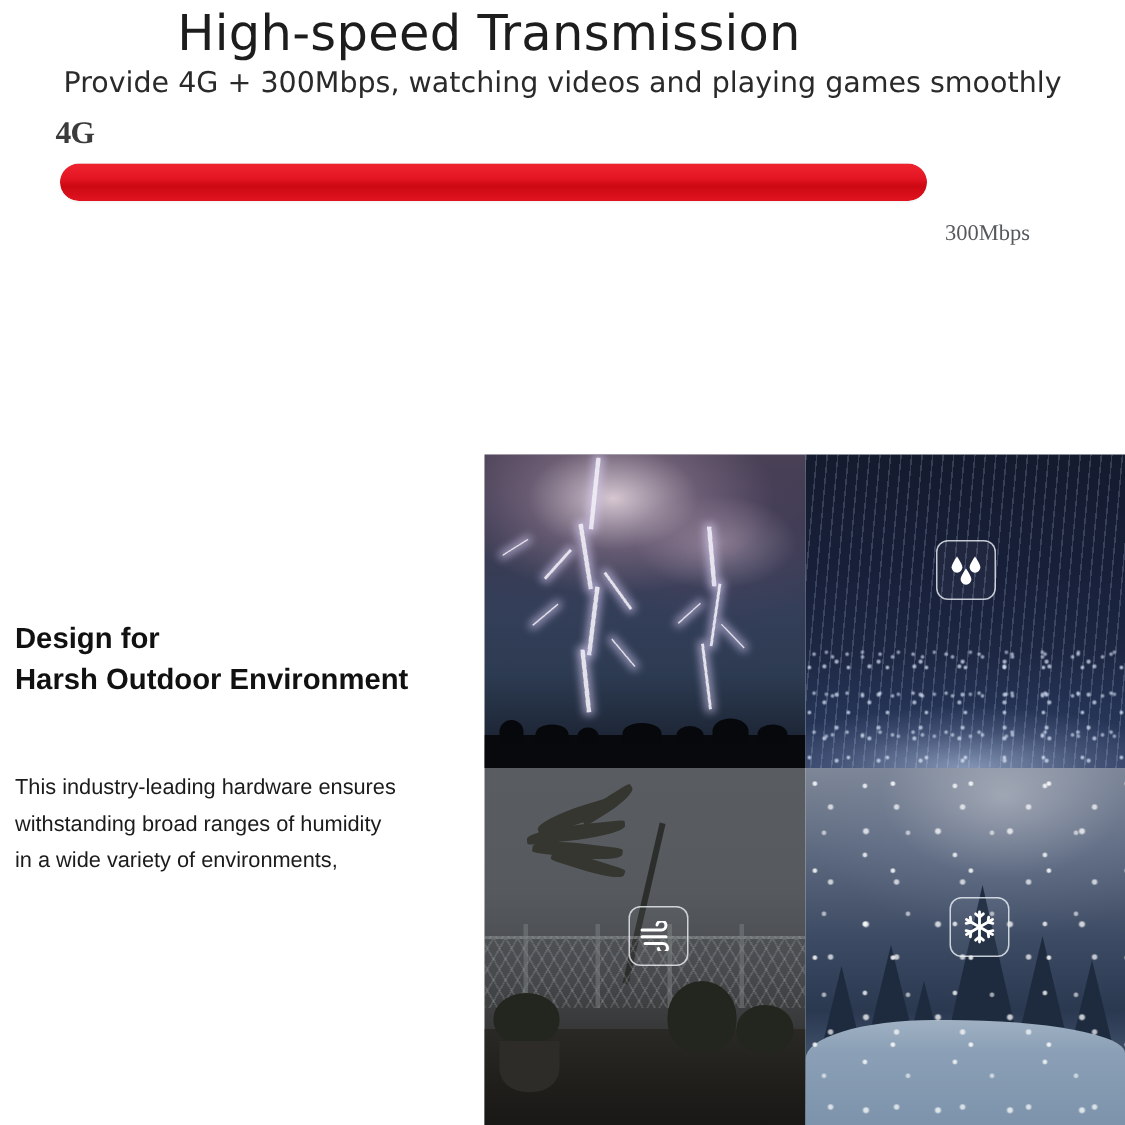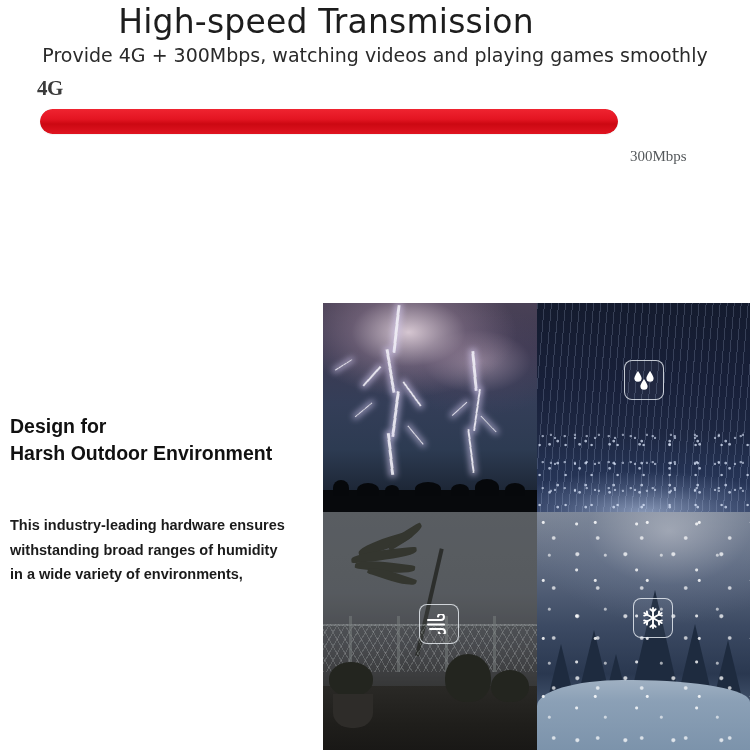--- a/index.html
+++ b/index.html
@@ -120,21 +120,20 @@
     color: #111;
     line-height: 27px;
     font-family: "Liberation Sans", sans-serif;
   }
   .copy-body {
     margin-top: 46px;
     font-size: 14.5px;
     line-height: 24.5px;
     color: #1b1b1b;
     font-family: "Liberation Sans", sans-serif;
-    font-weight: bold;
   }
 
   
   .photo-grid {
     position: absolute;
     left: 323px;
     top: 0px;
     width: 427px;
     height: 447px;
     display: grid;

